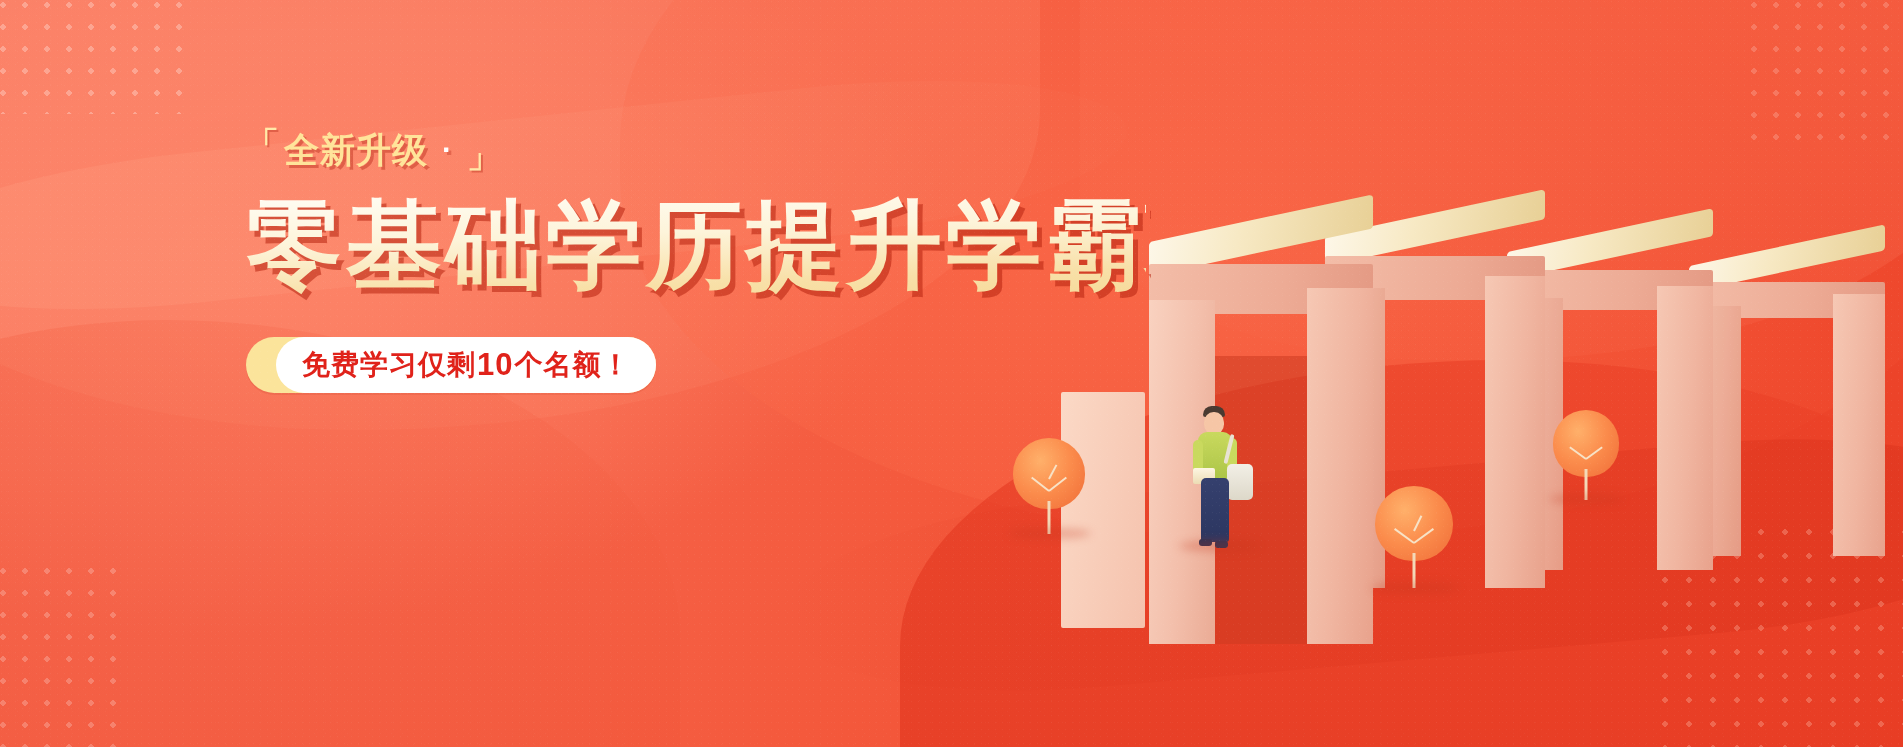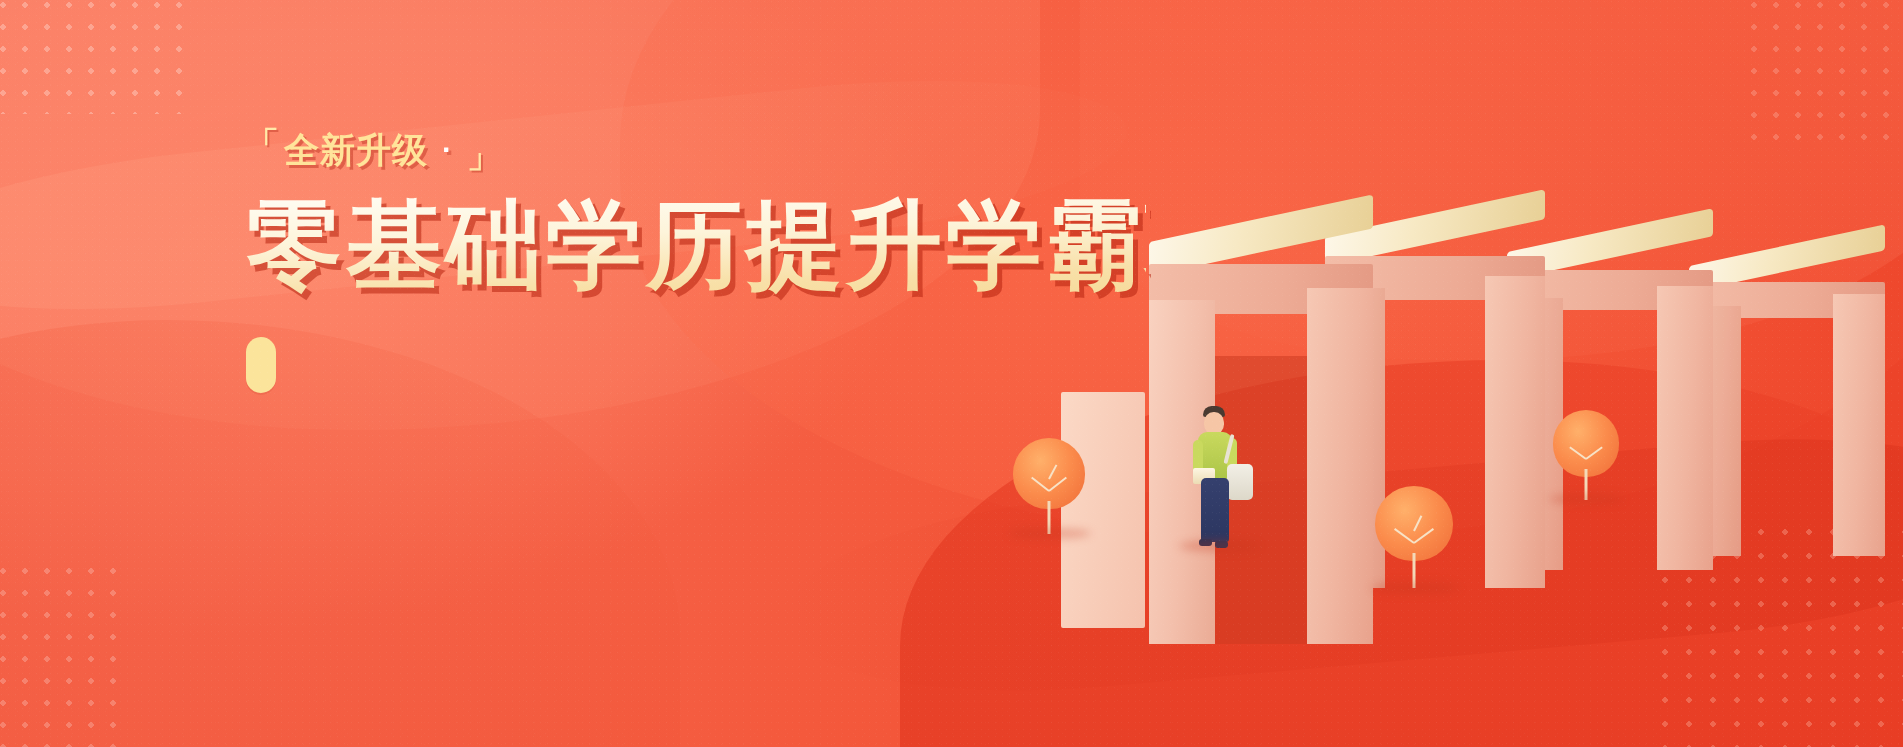--- a/index.html
+++ b/index.html
@@ -285,17 +285,22 @@
     <div class="subtitle-row">
       <span class="brk">「</span>
       <span class="sub-gold">全新升级</span>
       <span class="sub-dot">·</span>
       <span class="brk close">」</span>
     </div>
 
     <div class="headline">零基础学历提升学霸班</div>
 
     <div class="pill-row">
+      <span class="pill-right">
+        <span>免费学习仅剩</span>
+          <span class="num">10</span>
+          <span>个名额！</span>
+      </span>
     </div>
   </div>
 
   <div class="grain"></div>
 </div>
 
 </body></html>

